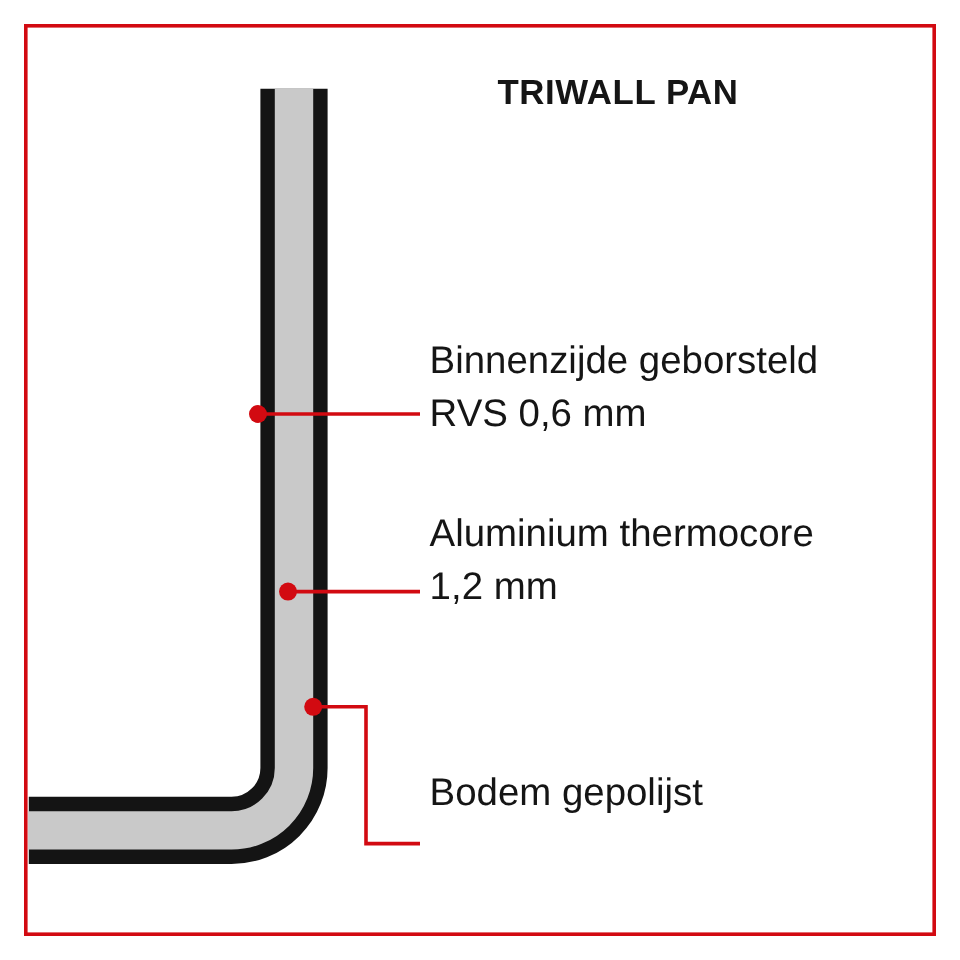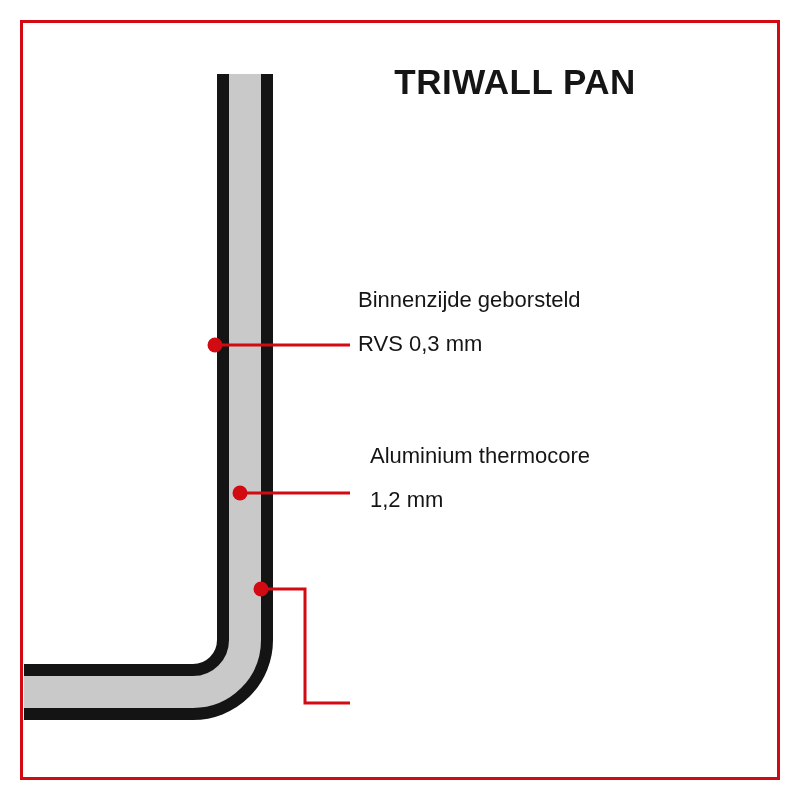--- a/index.html
+++ b/index.html
@@ -27,34 +27,34 @@
     position: absolute;
     left: 0; top: 0;
     width: 800px; height: 800px;
   }
   .title {
     position: absolute;
     left: 310px; top: 62px;
     width: 410px;
     text-align: center;
     color: #151515;
-    font-size: 35px;
+    font-size: 29px;
     font-weight: bold;
     line-height: 1.12;
     letter-spacing: 0.5px;
   }
   .label {
     position: absolute;
     color: #151515;
-    font-size: 22px;
+    font-size: 32px;
     line-height: 44px;
     white-space: nowrap;
   }
   .label-inner  { left: 358px; top: 278px; }
-  .label-core   { left: 358px; top: 434px; margin-left: 12px; }
+  .label-core   { left: 358px; top: 422px; }
   .label-bottom { left: 358px; top: 638px; }
 </style>
 </head>
 <body>
 
 <div class="canvas">
 
   <div class="frame"></div>
 
   <svg class="diagram-svg" viewBox="0 0 800 800">
@@ -72,24 +72,25 @@
     <polyline points="261,589 305,589 305,703 350,703" fill="none" stroke-width="3" stroke="#d20a11"></polyline>
     <circle cx="261" cy="589" r="7.5" fill="#d20a11"></circle>
   </svg>
 
   <div class="title">
     <div>TRIWALL PAN</div>
   </div>
 
   <div class="label label-inner">
     <div>Binnenzijde geborsteld</div>
-    <div>RVS 0,3 mm</div>
+    <div>RVS 0,6 mm</div>
   </div>
 
   <div class="label label-core">
     <div>Aluminium thermocore</div>
     <div>1,2 mm</div>
   </div>
 
   <div class="label label-bottom">
+    <div>Bodem gepolijst</div>
   </div>
 
 </div>
 
 </body></html>

